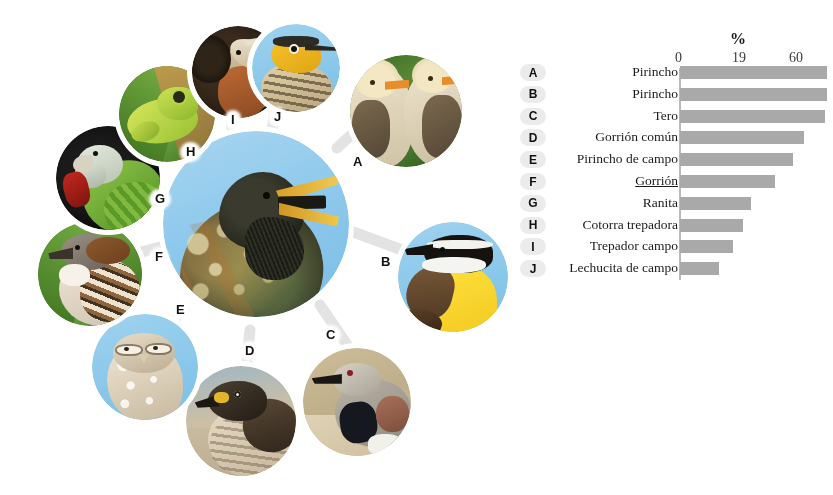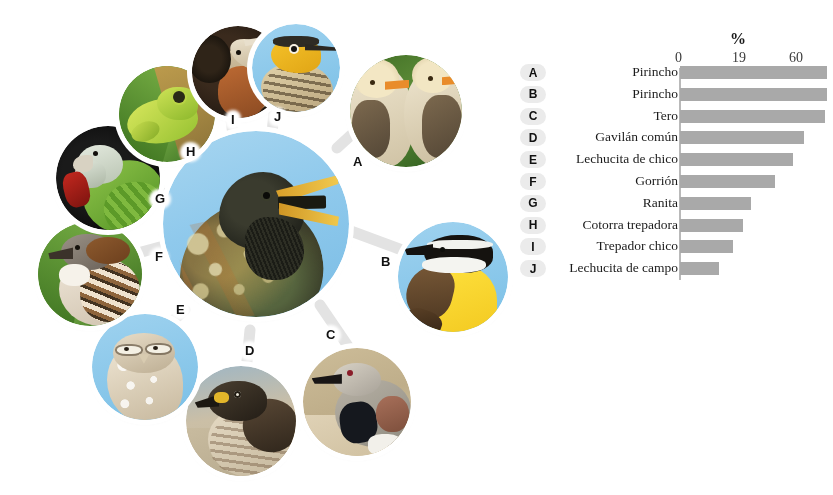--- a/index.html
+++ b/index.html
@@ -333,34 +333,34 @@
       <div class="badge" style="top: 64px;">A</div>
       <div class="rowlabel" style="top: 64px;">Pirincho</div>
       <div class="bar" style="top: 66px; width: 147.368px; background: rgb(169, 169, 169);"></div>
       <div class="badge" style="top: 85.8px;">B</div>
       <div class="rowlabel" style="top: 85.8px;">Pirincho</div>
       <div class="bar" style="top: 87.8px; width: 147.368px; background: rgb(169, 169, 169);"></div>
       <div class="badge" style="top: 107.6px;">C</div>
       <div class="rowlabel" style="top: 107.6px;">Tero</div>
       <div class="bar" style="top: 109.6px; width: 144.737px; background: rgb(169, 169, 169);"></div>
       <div class="badge" style="top: 129.4px;">D</div>
-      <div class="rowlabel" style="top: 129.4px;">Gavilán común</div>
+      <div class="rowlabel" style="top: 129.4px;">Gorrión común</div>
       <div class="bar" style="top: 131.4px; width: 123.684px; background: rgb(169, 169, 169);"></div>
       <div class="badge" style="top: 151.2px;">E</div>
-      <div class="rowlabel" style="top: 151.2px;">Lechucita de chico</div>
+      <div class="rowlabel" style="top: 151.2px;">Pirincho de campo</div>
       <div class="bar" style="top: 153.2px; width: 113.158px; background: rgb(169, 169, 169);"></div>
       <div class="badge" style="top: 173px;">F</div>
-      <div class="rowlabel" style="top: 173px;">Gorrión</div>
+      <div class="rowlabel" style="top: 173px; text-decoration: underline;">Gorrión</div>
       <div class="bar" style="top: 175px; width: 94.7368px; background: rgb(169, 169, 169);"></div>
       <div class="badge" style="top: 194.8px;">G</div>
       <div class="rowlabel" style="top: 194.8px;">Ranita</div>
       <div class="bar" style="top: 196.8px; width: 71.0526px; background: rgb(169, 169, 169);"></div>
       <div class="badge" style="top: 216.6px;">H</div>
       <div class="rowlabel" style="top: 216.6px;">Cotorra trepadora</div>
       <div class="bar" style="top: 218.6px; width: 63.1579px; background: rgb(169, 169, 169);"></div>
       <div class="badge" style="top: 238.4px;">I</div>
-      <div class="rowlabel" style="top: 238.4px;">Trepador chico</div>
+      <div class="rowlabel" style="top: 238.4px;">Trepador campo</div>
       <div class="bar" style="top: 240.4px; width: 52.6316px; background: rgb(169, 169, 169);"></div>
       <div class="badge" style="top: 260.2px;">J</div>
       <div class="rowlabel" style="top: 260.2px;">Lechucita de campo</div>
       <div class="bar" style="top: 262.2px; width: 39.4737px; background: rgb(169, 169, 169);"></div>
     </div>
 </div>
 
 </body></html>

